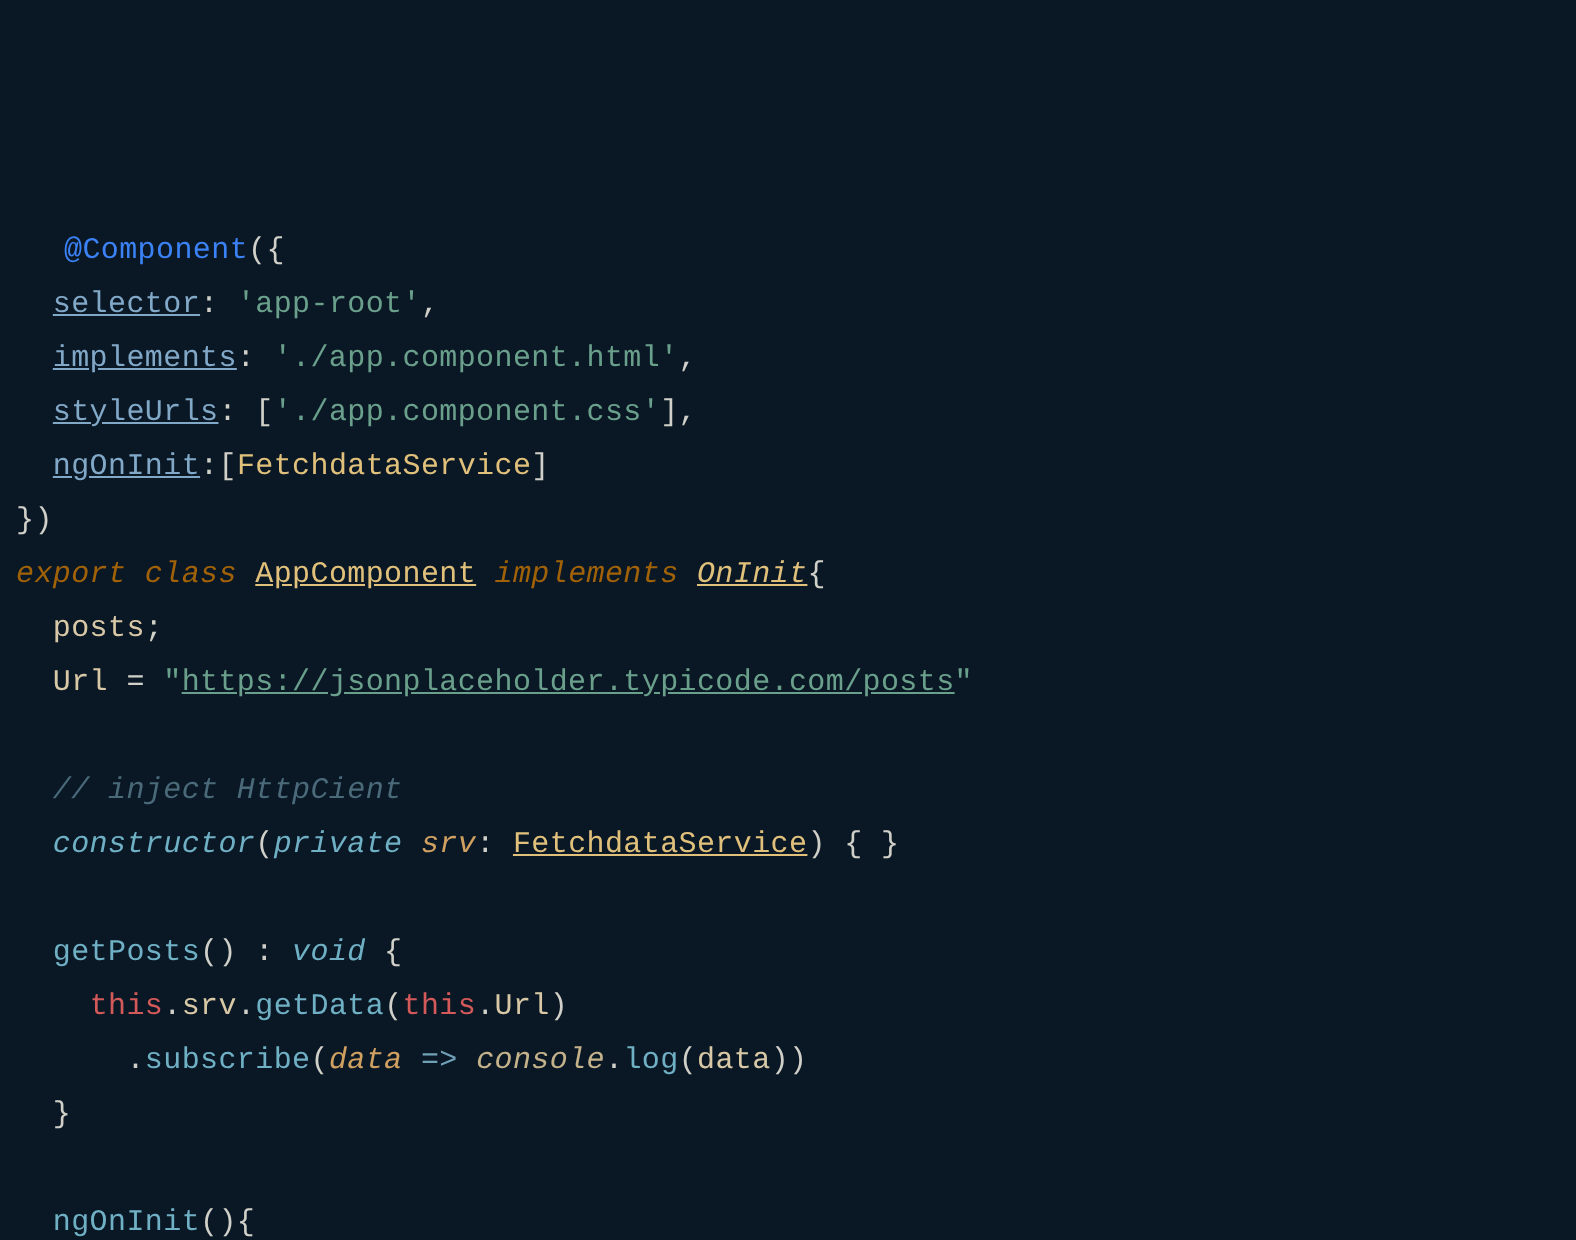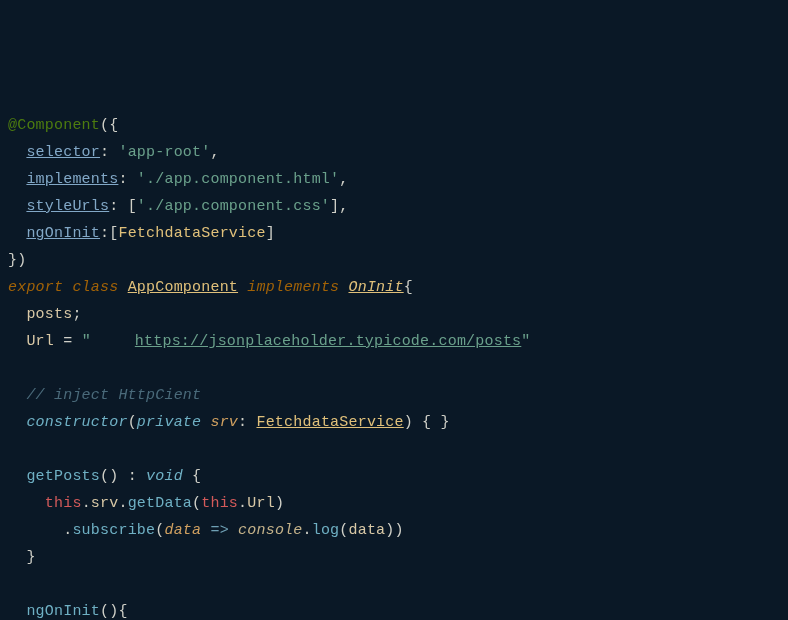--- a/index.html
+++ b/index.html
@@ -9,25 +9,25 @@
     font-size: 15px;
     line-height: 27px;
     color: #d4d4d4;
     padding: 4px 8px;
     width: 788px;
     height: 620px;
     overflow: hidden;
     white-space: pre;
     letter-spacing: 0.2px;
   }
-  .c-decor   { color: #4d7c0f; }   
+  .c-decor   { color: #3b82f6; margin-left: 24px; }   
   .c-default { color: #d0d0c8; }   
   .c-key     { color: #82a8c7; text-decoration: underline; }   
   .c-str     { color: #6aa08b; }   
-  .c-url     { color: #6aa08b; text-decoration: underline; margin-left: 44px; }
+  .c-url     { color: #6aa08b; text-decoration: underline; }
   .c-kw      { color: #a16207; font-style: italic; font-family: Liberation Mono, monospace; } 
   .c-kw2     { color: #6fb0c4; font-style: italic; } 
   .c-class   { color: #e0c07a; text-decoration: underline; } 
   .c-classnu { color: #e0c07a; } 
   .c-iface   { color: #e0c07a; text-decoration: underline; font-style: italic; } 
   .c-prop    { color: #d8c8a6; } 
   .c-comment { color: #4a6a7a; font-style: italic; }
   .c-ctor    { color: #6fb0c4; font-style: italic; } 
   .c-param   { color: #d0a060; font-style: italic; } 
   .c-type    { color: #e0c07a; text-decoration: underline; } 

